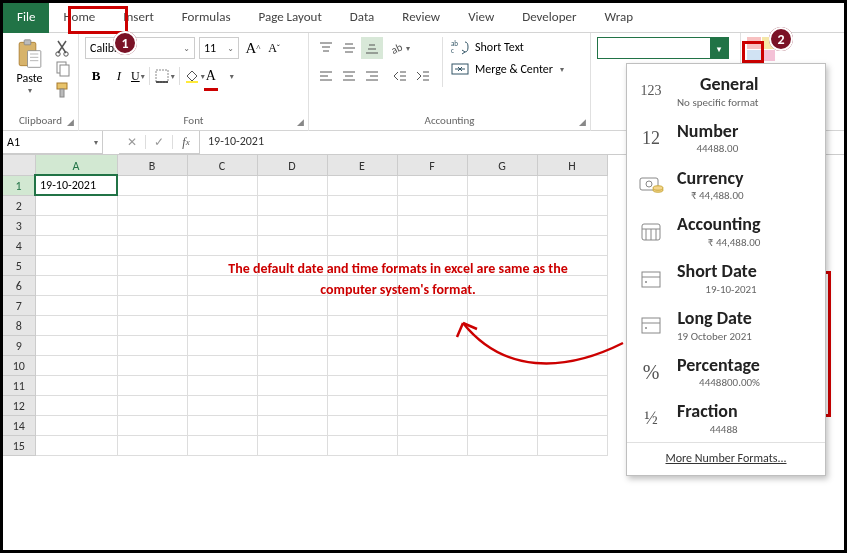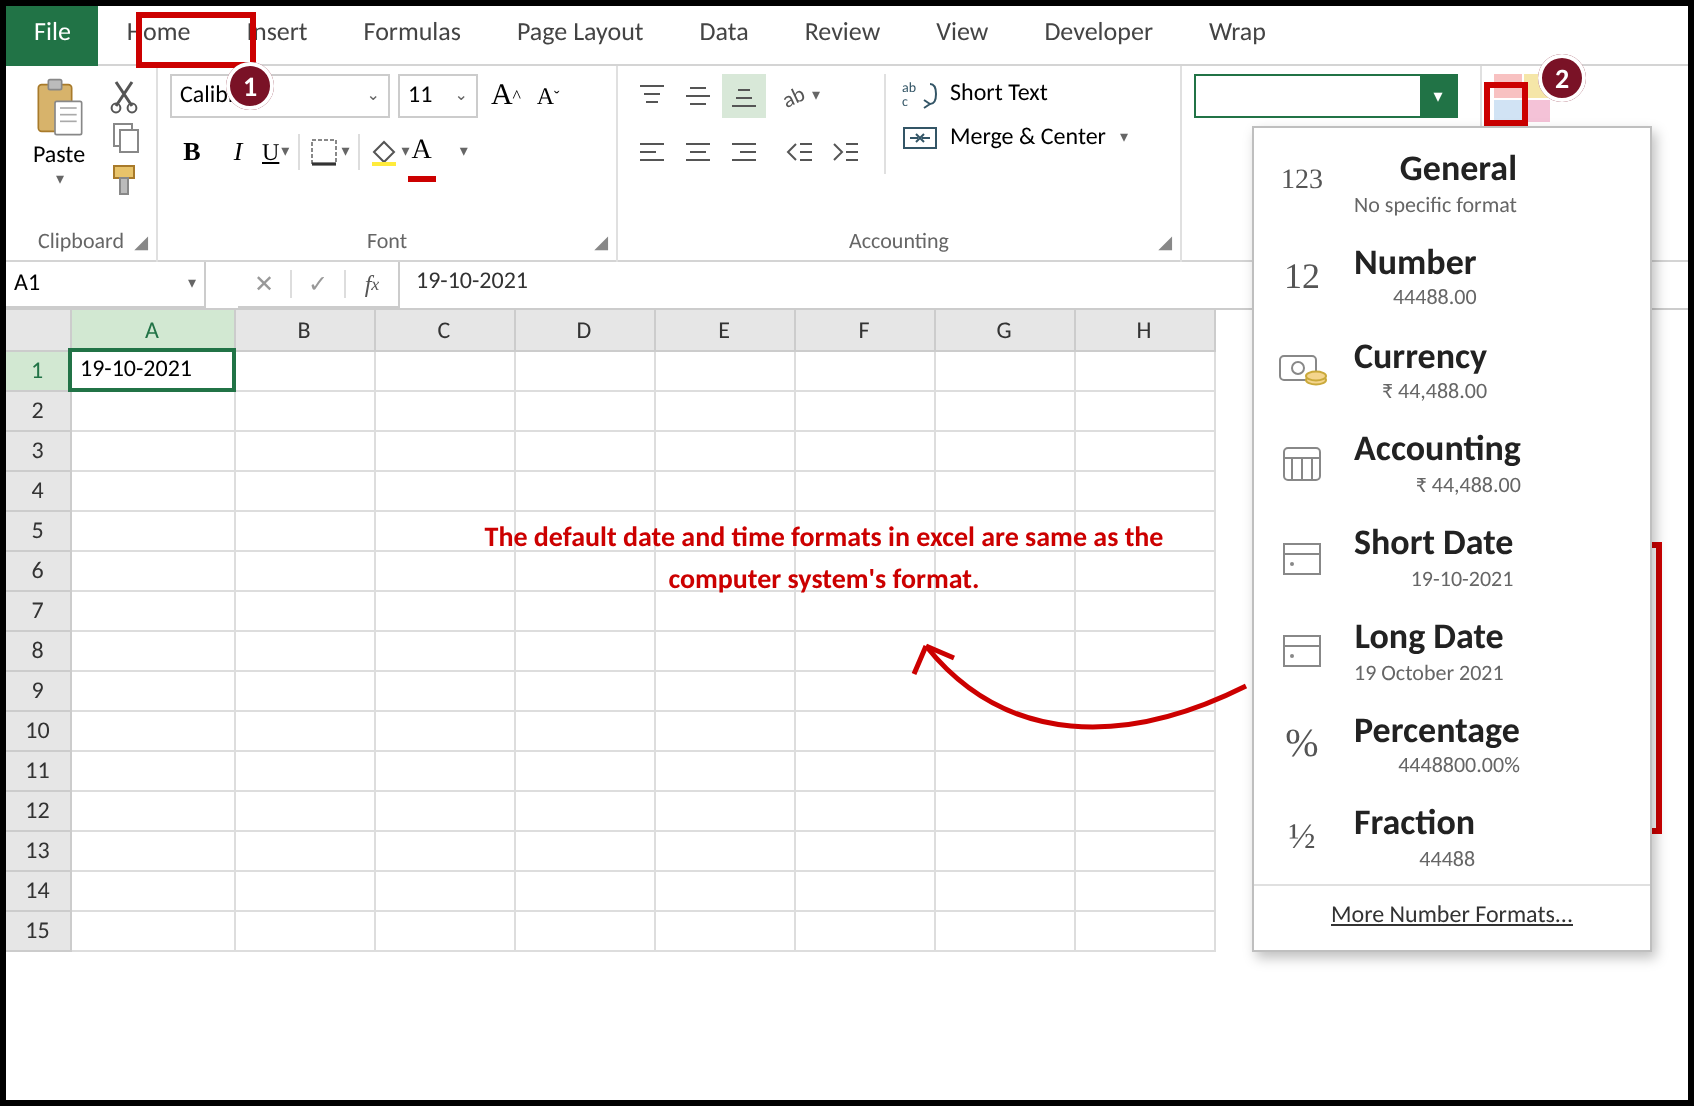--- a/index.html
+++ b/index.html
@@ -478,31 +478,20 @@
           <td class="cell"></td>
           <td class="cell"></td>
           <td class="cell"></td>
           <td class="cell"></td>
           <td class="cell"></td>
           <td class="cell"></td>
           <td class="cell"></td>
           <td class="cell"></td>
         </tr>
   <tr>
-          <td class="row-head">13</td>
-          <td class="cell"></td>
-          <td class="cell"></td>
-          <td class="cell"></td>
-          <td class="cell"></td>
-          <td class="cell"></td>
-          <td class="cell"></td>
-          <td class="cell"></td>
-          <td class="cell"></td>
-        </tr>
-  <tr>
           <td class="row-head">14</td>
           <td class="cell"></td>
           <td class="cell"></td>
           <td class="cell"></td>
           <td class="cell"></td>
           <td class="cell"></td>
           <td class="cell"></td>
           <td class="cell"></td>
           <td class="cell"></td>
         </tr>
@@ -617,18 +606,18 @@
 </div>
 
 <div class="callout" style="left:65px;top:3px;width:60px;height:28px"></div>
 <div class="marker-round" style="left:110px;top:28px">1</div>
 
 <div class="callout" style="left:739px;top:38px;width:22px;height:22px"></div>
 <div class="marker-round" style="left:766px;top:24px">2</div>
 
 <div class="callout" style="left:625px;top:268px;width:203px;height:146px"></div>
 
-<div class="note-text" style="left:224px;top:255px;width:370px">The default date and time formats in excel are same as the computer system's format.</div>
+<div class="note-text" style="left:210px;top:255px;width:370px">The default date and time formats in excel are same as the computer system's format.</div>
 
 <svg class="arrow-svg" style="left:400px;top:300px" width="230" height="80">
   <path d="M 220 40 C 160 70, 100 70, 60 20" fill="none" stroke="#c00" stroke-width="2.5"></path>
   <path d="M60 20 L54 34 M60 20 L74 26" stroke="#c00" stroke-width="2.5" fill="none"></path>
 </svg>
 
 </body></html>

